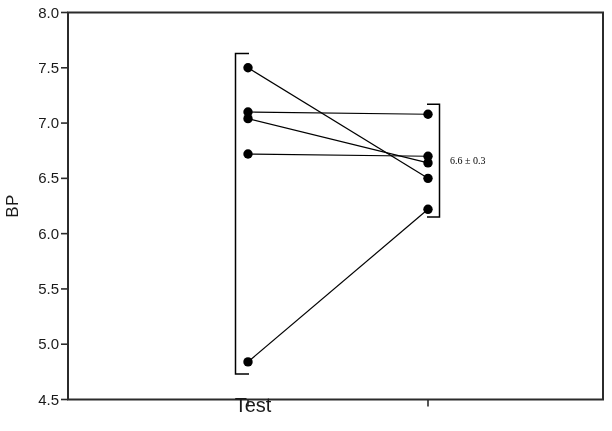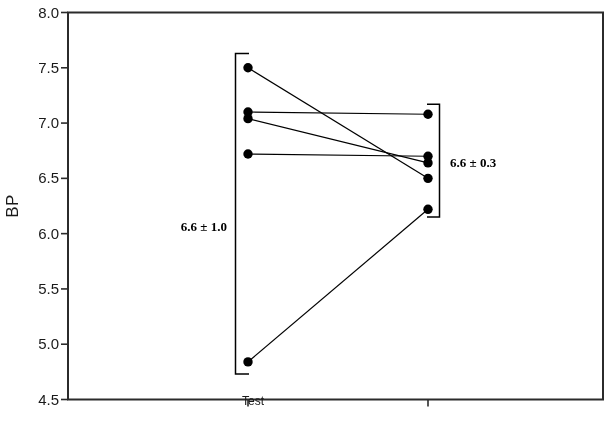--- a/index.html
+++ b/index.html
@@ -30,30 +30,30 @@
     font-size: 17px;
     color: #1a1a1a;
     text-align: center;
     letter-spacing: 0.5px;
   }
   .x-cat-label {
     position: absolute;
     top: 394px;
     width: 90px;
     text-align: center;
-    font-size: 12px;
+    font-size: 20px;
     color: #1a1a1a;
   }
   .x-cat-label.test   { left: 208px; }
   .x-cat-label.retest { left: 383px; }
   .annotation {
     position: absolute;
     font-family: "Liberation Serif", serif;
-    font-weight: bold;
-    font-size: 13px;
+    font-weight: normal;
+    font-size: 10px;
     color: #000000;
     white-space: nowrap;
   }
   .annotation.test-mean {
     left: 145px;
     top: 219px;
     width: 82px;
     text-align: right;
   }
   .annotation.retest-mean {
@@ -103,16 +103,15 @@
       <circle cx="248" cy="361.9057142857143" r="4.7" fill="#000000"></circle>
       <circle cx="428" cy="209.3171428571429" r="4.7" fill="#000000"></circle>
       <rect x="68" y="12.5" width="535" height="387" fill="none" stroke="#2b2b2b" stroke-width="2"></rect>
     </svg>
 
   <div class="y-axis-title">BP</div>
 
   <div class="x-cat-label test">Test</div>
 
 
-  <div class="annotation test-mean">6.6 ± 1.0</div>
 
   <div class="annotation retest-mean">6.6 ± 0.3</div>
 </div>
 
 </body></html>

